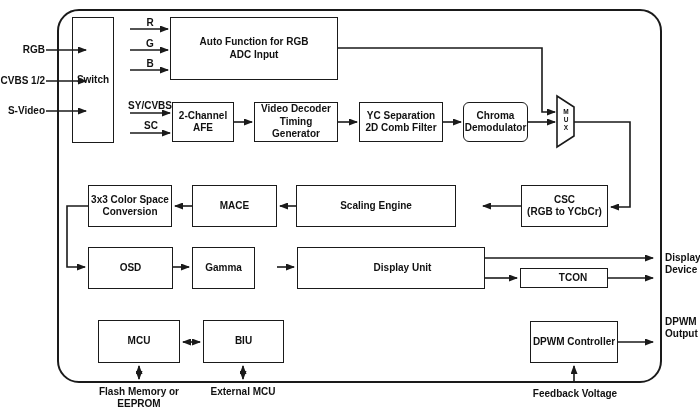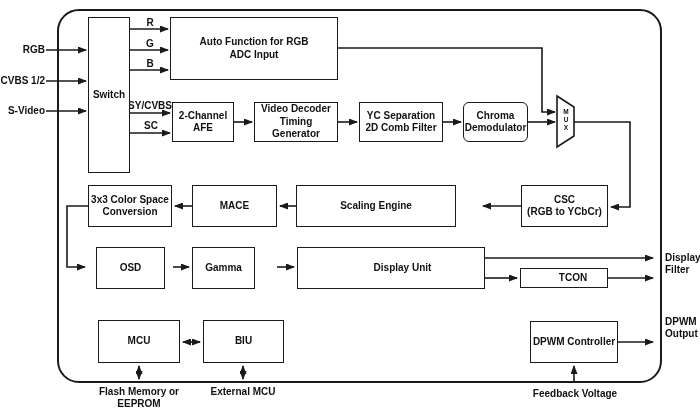--- a/index.html
+++ b/index.html
@@ -16,31 +16,31 @@
     display:flex;align-items:center;justify-content:center;text-align:center;
     font-weight:700;font-size:10px;line-height:1.25;white-space:pre-line;
   }
   .lbl{
     position:absolute;font-weight:700;font-size:10px;line-height:1.2;white-space:pre-line;
   }
   .lbl.right-align{text-align:right;}
   .lbl.center{text-align:center;}
   svg.wires{position:absolute;left:0;top:0;pointer-events:none;}
   
-  #n-switch{left:88px;top:17px;width:42px;height:156px;}
+  #n-switch{left:72px;top:17px;width:42px;height:126px;}
   #n-auto{left:170px;top:17px;width:168px;height:63px;}
   #n-afe{left:172px;top:102px;width:62px;height:40px;}
   #n-vdtg{left:254px;top:102px;width:84px;height:40px;}
   #n-yc{left:359px;top:102px;width:84px;height:40px;}
   #n-chroma{left:463px;top:102px;width:65px;height:40px;border-radius:6px;}
   #n-csc{left:521px;top:185px;width:87px;height:42px;}
   #n-scaling{left:296px;top:185px;width:160px;height:42px;}
   #n-mace{left:192px;top:185px;width:85px;height:42px;}
   #n-c3x3{left:88px;top:185px;width:84px;height:42px;}
-  #n-osd{left:96px;top:247px;width:69px;height:42px;}
+  #n-osd{left:88px;top:247px;width:85px;height:42px;}
   #n-gamma{left:192px;top:247px;width:63px;height:42px;}
   #n-dunit{left:297px;top:247px;width:188px;height:42px;padding-left:23px;}
   #n-tcon{left:520px;top:268px;width:88px;height:20px;padding-left:18px;}
   #n-mcu{left:98px;top:320px;width:82px;height:43px;text-align:center;}
   #n-biu{left:203px;top:320px;width:81px;height:43px;}
   #n-dpwm{left:530px;top:321px;width:88px;height:42px;}
   
   #l-rgb{left:0;top:44px;width:45px;}
   #l-cvbs{left:0;top:75px;width:45px;}
   #l-svideo{left:0;top:105px;width:45px;}
@@ -66,21 +66,21 @@
   <div class="lbl right-align" id="l-cvbs">CVBS 1/2</div>
   <div class="lbl right-align" id="l-svideo">S-Video</div>
 
   <div class="lbl center" id="l-r">R</div>
   <div class="lbl center" id="l-g">G</div>
   <div class="lbl center" id="l-b">B</div>
   <div class="lbl center" id="l-sycvbs">SY/CVBS</div>
   <div class="lbl center" id="l-sc">SC</div>
 
   <div class="lbl" id="l-ddev">Display
-Filter</div>
+Device</div>
   <div class="lbl" id="l-dpwmout">DPWM
 Output</div>
 
   <div class="lbl center" id="l-flash">Flash Memory or
 EEPROM</div>
   <div class="lbl center" id="l-extmcu">External MCU</div>
   <div class="lbl center" id="l-feedback">Feedback Voltage</div>
 
   <div class="box" id="n-switch">Switch</div>
   <div class="box" id="n-auto">Auto Function for RGB

